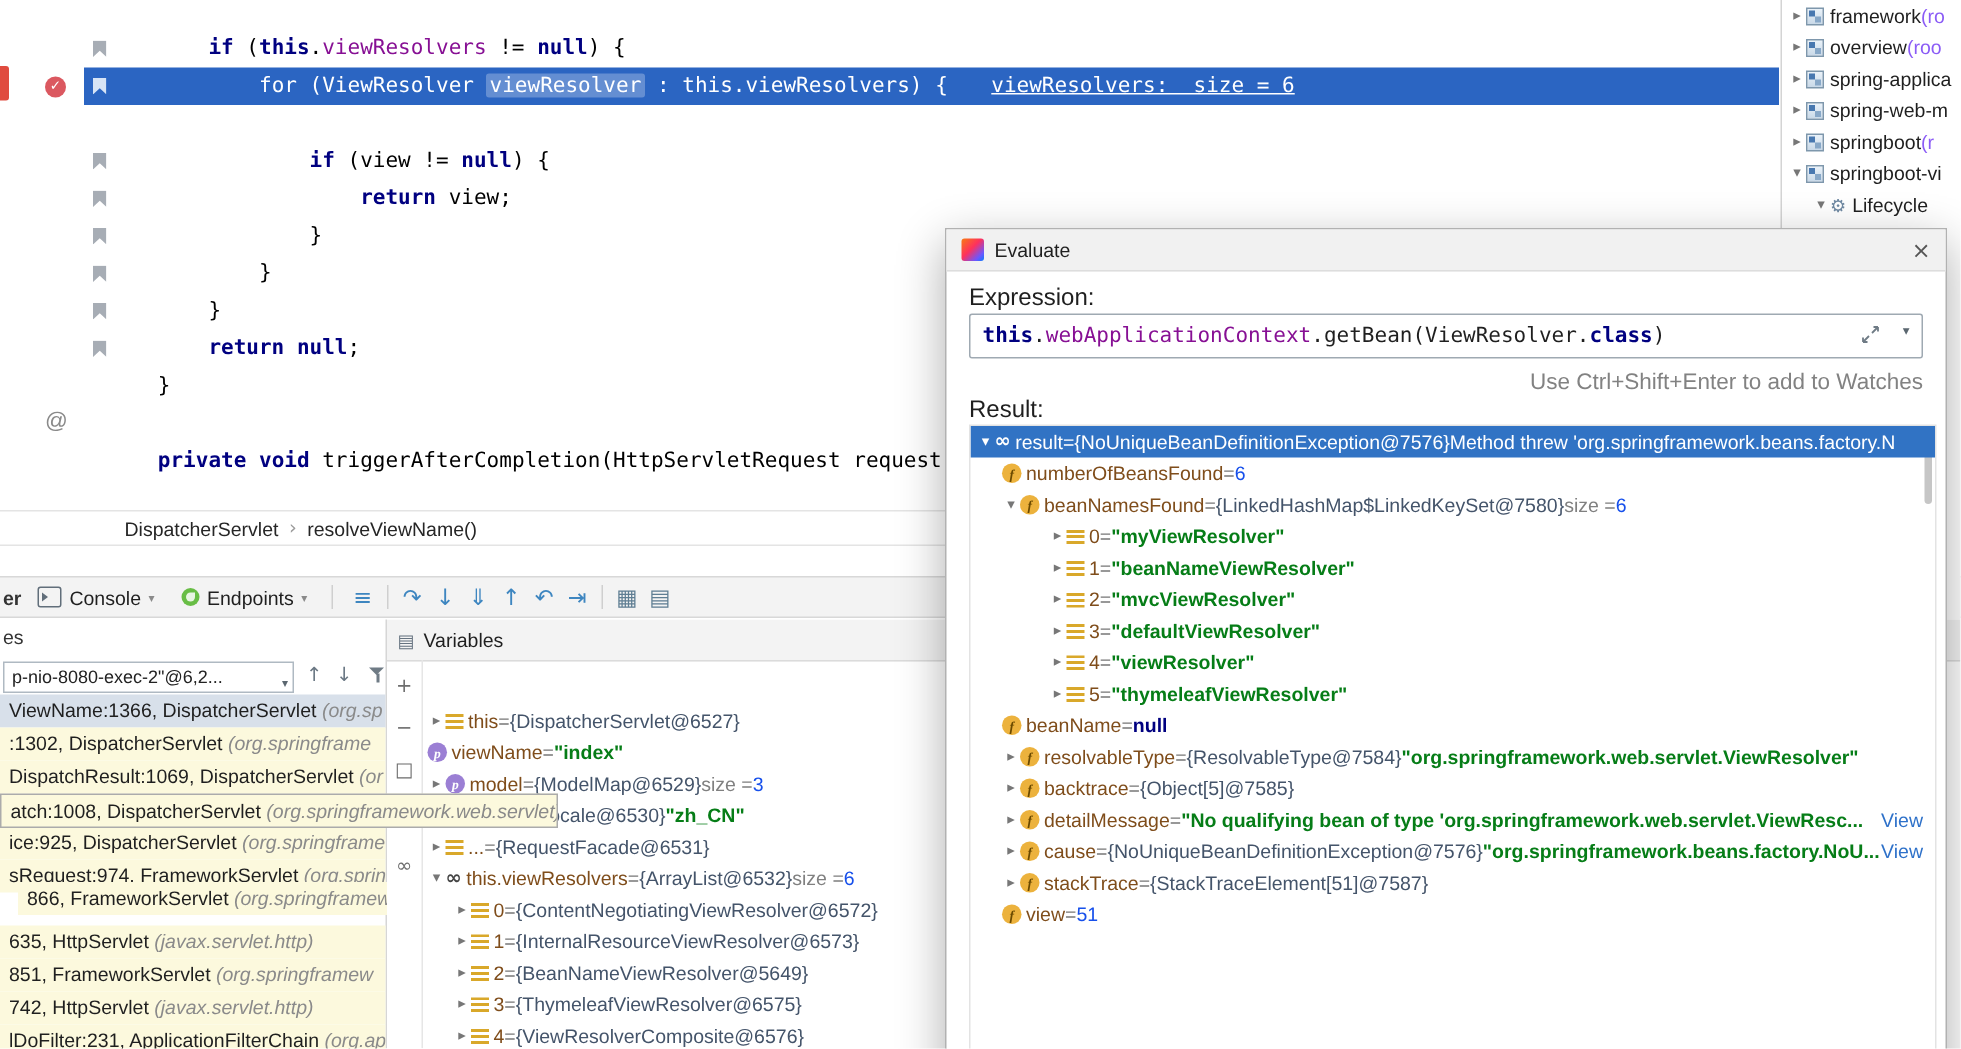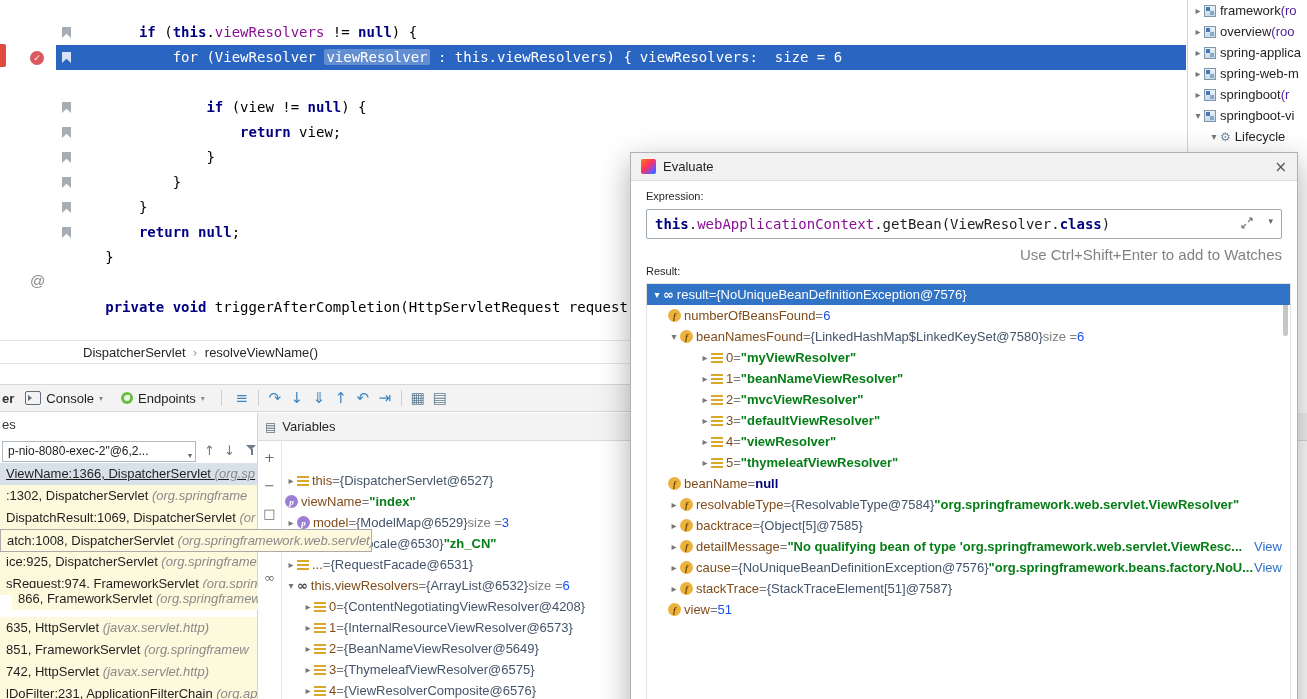--- a/index.html
+++ b/index.html
@@ -11,21 +11,21 @@
   #editor-region{position:absolute;left:0;top:0;width:1186px;height:340px;background:#fff;overflow:hidden;}
   .code-line{position:absolute;height:25px;line-height:25px;white-space:pre;z-index:2;
              font-family:"DejaVu Sans Mono",monospace;font-size:14px;color:#000;}
   .code-line.exec, .code-line.exec span{color:#fff;}
   .exec-bg{position:absolute;left:56px;width:1130px;height:25px;background:#2B65C2;z-index:1;}
   .sg-kw{color:#000080;font-weight:bold;text-align:center;}
   .sg-field{color:#871094;}
   .sg-ann{color:#9E880D;}
   .sg-hl{background:#E2DCF8;border-radius:2px;}
   .sg-box{background:rgba(255,255,255,.27);border-radius:2px;padding:0 2px;}
-  .inline-hint{color:#A4C3EA;margin-left:8px;}
+  .inline-hint{color:#A4C3EA;margin-left:29px;text-decoration:underline;}
   .flag{position:absolute;left:62px;width:9px;height:11px;background:#A7ADB5;z-index:3;
         clip-path:polygon(0 0,100% 0,100% 100%,50% 62%,0 100%);}
   .flag-exec{background:#D7E4F6;}
   .bp{position:absolute;left:30px;width:14px;height:14px;background:#DB5860;border-radius:50%;
       color:#fff;font-size:9px;line-height:14px;text-align:center;z-index:4;}
   .at-sign{position:absolute;left:30px;top:272px;color:#8A8A8A;font-size:15px;z-index:3;}
   .red-stripe{position:absolute;left:0;top:44px;width:6px;height:23px;background:#E04B3F;border-radius:0 2px 2px 0;z-index:4;}
 
   
   #breadcrumb{position:absolute;left:0;top:340px;width:1186px;height:22px;background:#fff;
@@ -96,21 +96,21 @@
   .sg-err{color:#C75450;}
 
   
   #eval-dialog{position:absolute;left:630px;top:152px;width:668px;height:596px;background:#fff;
                border:1px solid #B1B1B1;box-shadow:0 10px 30px rgba(0,0,0,.32);z-index:30;box-sizing:border-box;}
   .dtitle{height:27px;background:#F1F1F1;border-bottom:1px solid #DDD;display:flex;align-items:center;
           gap:7px;padding:0 10px;font-size:13px;}
   .idea-logo{width:15px;height:15px;border-radius:2px;flex:none;
              background:linear-gradient(135deg,#F97A12,#FE315D 45%,#6B57FF 80%,#087CFA);}
   .dclose{margin-left:auto;color:#555;font-size:15px;}
-  .dlabel{position:absolute;left:15px;font-size:11px;color:#1F1F1F;}
+  .dlabel{position:absolute;left:15px;font-size:16px;color:#1F1F1F;}
   .expr-box{position:absolute;left:15px;right:15px;top:56px;height:30px;border:1px solid #9FA9B2;
             border-radius:2px;background:#fff;display:flex;align-items:center;padding:0 44px 0 8px;
             font-family:"DejaVu Sans Mono",monospace;font-size:14px;white-space:nowrap;overflow:hidden;box-sizing:border-box;}
   .expand-ic{position:absolute;right:44px;top:64px;width:12px;height:12px;}
   .combo-arrow{position:absolute;right:24px;top:63px;font-size:9px;color:#5B6770;}
   .dhint{position:absolute;right:15px;top:93px;font-size:15px;color:#828282;}
   .dtree{position:absolute;left:15px;right:6px;top:130px;bottom:38px;border:1px solid #E3E3E3;
          overflow:hidden;background:#fff;box-sizing:border-box;}
   .trow{padding-left:0;}
   .trow.selected{background:#3173C4;}
@@ -124,21 +124,21 @@
   .fspacer{flex:1;}
   .btn{height:25px;padding:0 16px;font-size:13px;color:#1F1F1F;background:linear-gradient(#FFFFFF,#EFEFEF);
        border:1px solid #A6A6A6;border-radius:3px;}
   .btn.default{border-color:#4D7FBE;box-shadow:0 0 0 1px #A8C7E8;}
 
   
   #maven-panel{position:absolute;left:1187px;top:0;width:120px;height:413px;background:#fff;
                border-left:1px solid #D4D4D4;overflow:hidden;box-sizing:border-box;}
   .mrow{position:absolute;left:0;width:100%;height:21px;display:flex;align-items:center;
         font-size:13px;white-space:nowrap;overflow:hidden;}
-  .mrow .dim{color:#4c1d95;}
+  .mrow .dim{color:#8b5cf6;}
   .ic-module{width:12px;height:12px;flex:none;margin-right:4px;border:1px solid #7E97AC;position:relative;
              background:linear-gradient(#EAF2F9,#C9D9E8);box-sizing:border-box;}
   .ic-module:before{content:"";position:absolute;left:1px;top:1px;width:4px;height:4px;background:#4878B0;}
   .ic-module:after{content:"";position:absolute;right:1px;bottom:1px;width:4px;height:4px;background:#88A8C8;}
   .ic-lifecycle{flex:none;margin-right:4px;color:#708AA3;font-size:12px;font-family:"DejaVu Sans",sans-serif;}
 </style>
 </head>
 <body>
 
 <div id="editor-region">
@@ -204,21 +204,21 @@
 <div id="frames-panel">
   <span id="frames-clip">es</span>
   <div class="thread-combo">
     <span>p-nio-8080-exec-2"@6,2...</span>
     <span class="combo-caret glyph">▾</span>
   </div>
   <span class="fr-arrow glyph" style="left:204px;">↑</span>
   <span class="fr-arrow glyph" style="left:224px;">↓</span>
   <span class="funnel"></span>
   <div id="frames-list">
-      <div class="frow selected" style="top: 50px; text-decoration: underline;"><span>ViewName:1366, DispatcherServlet </span><span class="pkg">(org.sp</span></div>
+      <div class="frow selected" style="top: 50px;"><span>ViewName:1366, DispatcherServlet </span><span class="pkg">(org.sp</span></div>
       <div class="frow" style="top: 72px;"><span>:1302, DispatcherServlet </span><span class="pkg">(org.springframe</span></div>
       <div class="frow" style="top: 94px;"><span>DispatchResult:1069, DispatcherServlet </span><span class="pkg">(or</span></div>
       <div class="frow popup" style="top: 116px;"><span>atch:1008, DispatcherServlet </span><span class="pkg">(org.springframework.web.servlet)</span></div>
       <div class="frow" style="top: 138px;"><span>ice:925, DispatcherServlet </span><span class="pkg">(org.springframe</span></div>
       <div class="frow" style="top: 160px;"><span>sRequest:974, FrameworkServlet </span><span class="pkg">(org.sprin</span></div>
       <div class="frow" style="top: 175px; margin-left: 12px;"><span>866, FrameworkServlet </span><span class="pkg">(org.springframewo</span></div>
       <div class="frow" style="top: 204px;"><span>635, HttpServlet </span><span class="pkg">(javax.servlet.http)</span></div>
       <div class="frow" style="top: 226px;"><span>851, FrameworkServlet </span><span class="pkg">(org.springframew</span></div>
       <div class="frow" style="top: 248px;"><span>742, HttpServlet </span><span class="pkg">(javax.servlet.http)</span></div>
       <div class="frow" style="top: 270px;"><span>lDoFilter:231, ApplicationFilterChain </span><span class="pkg">(org.ap</span></div>
@@ -281,21 +281,21 @@
         <span class="sg-eq"> = </span>
         <span class="sg-ref">{ArrayList@6532}</span>
         <span class="sg-dim"> size = </span>
         <span class="sg-num">6</span>
       </div>
       <div class="vrow" style="top: 156px; padding-left: 21px;">
         <span class="chev glyph">▸</span>
         <span class="ic-list"></span>
         <span class="sg-name">0</span>
         <span class="sg-eq"> = </span>
-        <span class="sg-ref">{ContentNegotiatingViewResolver@4208}</span>
+        <span class="sg-ref">{ContentNegotiatingViewResolver@6572}</span>
       </div>
       <div class="vrow" style="top: 177px; padding-left: 21px;">
         <span class="chev glyph">▸</span>
         <span class="ic-list"></span>
         <span class="sg-name">1</span>
         <span class="sg-eq"> = </span>
         <span class="sg-ref">{InternalResourceViewResolver@6573}</span>
       </div>
       <div class="vrow" style="top: 198px; padding-left: 21px;">
         <span class="chev glyph">▸</span>
@@ -388,20 +388,21 @@
   <div class="dhint">Use Ctrl+Shift+Enter to add to Watches</div>
   <div class="dlabel" style="top:112px;">Result:</div>
   <div class="dtree" id="result-tree">
     <div class="dscroll"></div>
   <div class="trow selected" style="top: 0px; padding-left: 4px;">
         <span class="chev glyph">▾</span>
         <span class="ic-watch glyph">∞</span>
         <span class="sg-name">result</span>
         <span class="sg-eq"> = </span>
         <span class="sg-ref">{NoUniqueBeanDefinitionException@7576}</span>
+        <span class="sg-err"> Method threw 'org.springframework.beans.factory.N</span>
       </div>
       <div class="trow" style="top: 21px; padding-left: 21px;">
         <span class="ic-f">f</span>
         <span class="sg-name">numberOfBeansFound</span>
         <span class="sg-eq"> = </span>
         <span class="sg-num">6</span>
       </div>
       <div class="trow" style="top: 42px; padding-left: 21px;">
         <span class="chev glyph">▾</span>
         <span class="ic-f">f</span>

